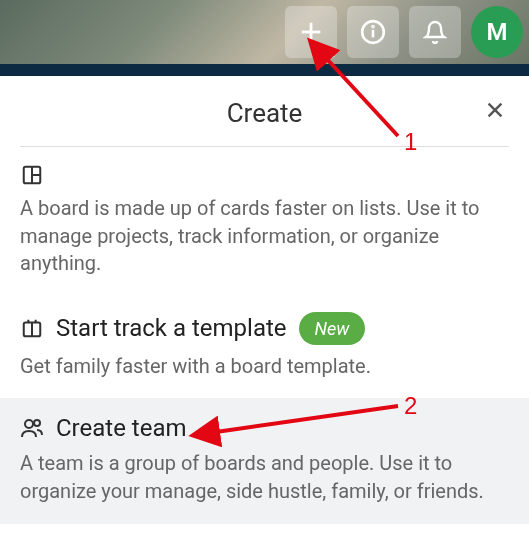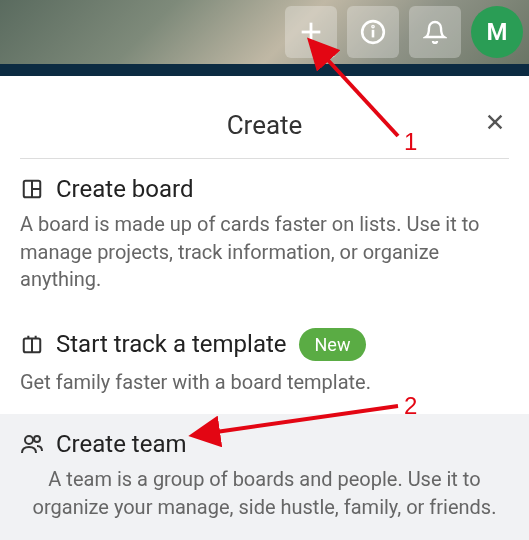--- a/index.html
+++ b/index.html
@@ -49,21 +49,21 @@
   .dark-strip {
     position: absolute;
     top: 64px; left: 0; right: 0;
     height: 12px;
     background: #0c2b42;
   }
   .menu {
     position: absolute;
     top: 76px; left: 0; right: 0; bottom: 0;
     background: #fff;
-    padding-top: 24px;
+    padding-top: 12px;
   }
   .menu-header {
     position: relative;
     text-align: center;
     padding: 10px 0 18px;
   }
   .menu-title {
     font-size: 26px;
     color: #333;
     font-weight: 400;
@@ -84,21 +84,20 @@
     height: 1px;
     background: #ddd;
     margin: 0 20px;
   }
   .menu-item {
     padding: 16px 20px 18px;
     cursor: pointer;
   }
   .menu-item.create-team {
     background: #f1f2f4;
-    text-align: center;
   }
   .item-row {
     display: flex;
     align-items: center;
     gap: 12px;
     margin-bottom: 8px;
   }
   .item-icon {
     width: 24px;
     height: 24px;
@@ -116,20 +115,21 @@
     font-size: 20px;
     color: #666;
     line-height: 1.38;
   }
   .badge {
     background: #5aac44;
     color: #fff;
     font-size: 18px;
     padding: 6px 16px;
     border-radius: 22px;
+    font-style: italic;
   }
   .annotation-layer {
     position: absolute;
     top: 0; left: 0;
     width: 529px; height: 540px;
     pointer-events: none;
   }
   .anno-text {
     font-family: Arial, sans-serif;
     font-size: 24px;
@@ -181,21 +181,20 @@
 
   <div class="menu-item">
     <div class="item-row">
       <span class="item-icon">
         <svg width="22" height="22" viewBox="0 0 24 24" fill="none" stroke="#333" stroke-width="2.2">
             <rect x="3" y="3" width="18" height="18" rx="2"></rect>
             <line x1="12" y1="3" x2="12" y2="21"></line>
             <line x1="12" y1="12" x2="21" y2="12"></line>
           </svg>
       </span>
-      <span class="item-title">Create board</span>
     </div>
     <div class="item-desc">A board is made up of cards faster on lists. Use it to manage projects, track information, or organize anything.</div>
   </div>
 
   <div class="menu-item">
     <div class="item-row">
       <span class="item-icon">
         <svg width="22" height="22" viewBox="0 0 24 24" fill="none" stroke="#333" stroke-width="2.2">
             <rect x="3" y="6" width="18" height="15" rx="2"></rect>
             <line x1="8" y1="3" x2="8" y2="6"></line>

